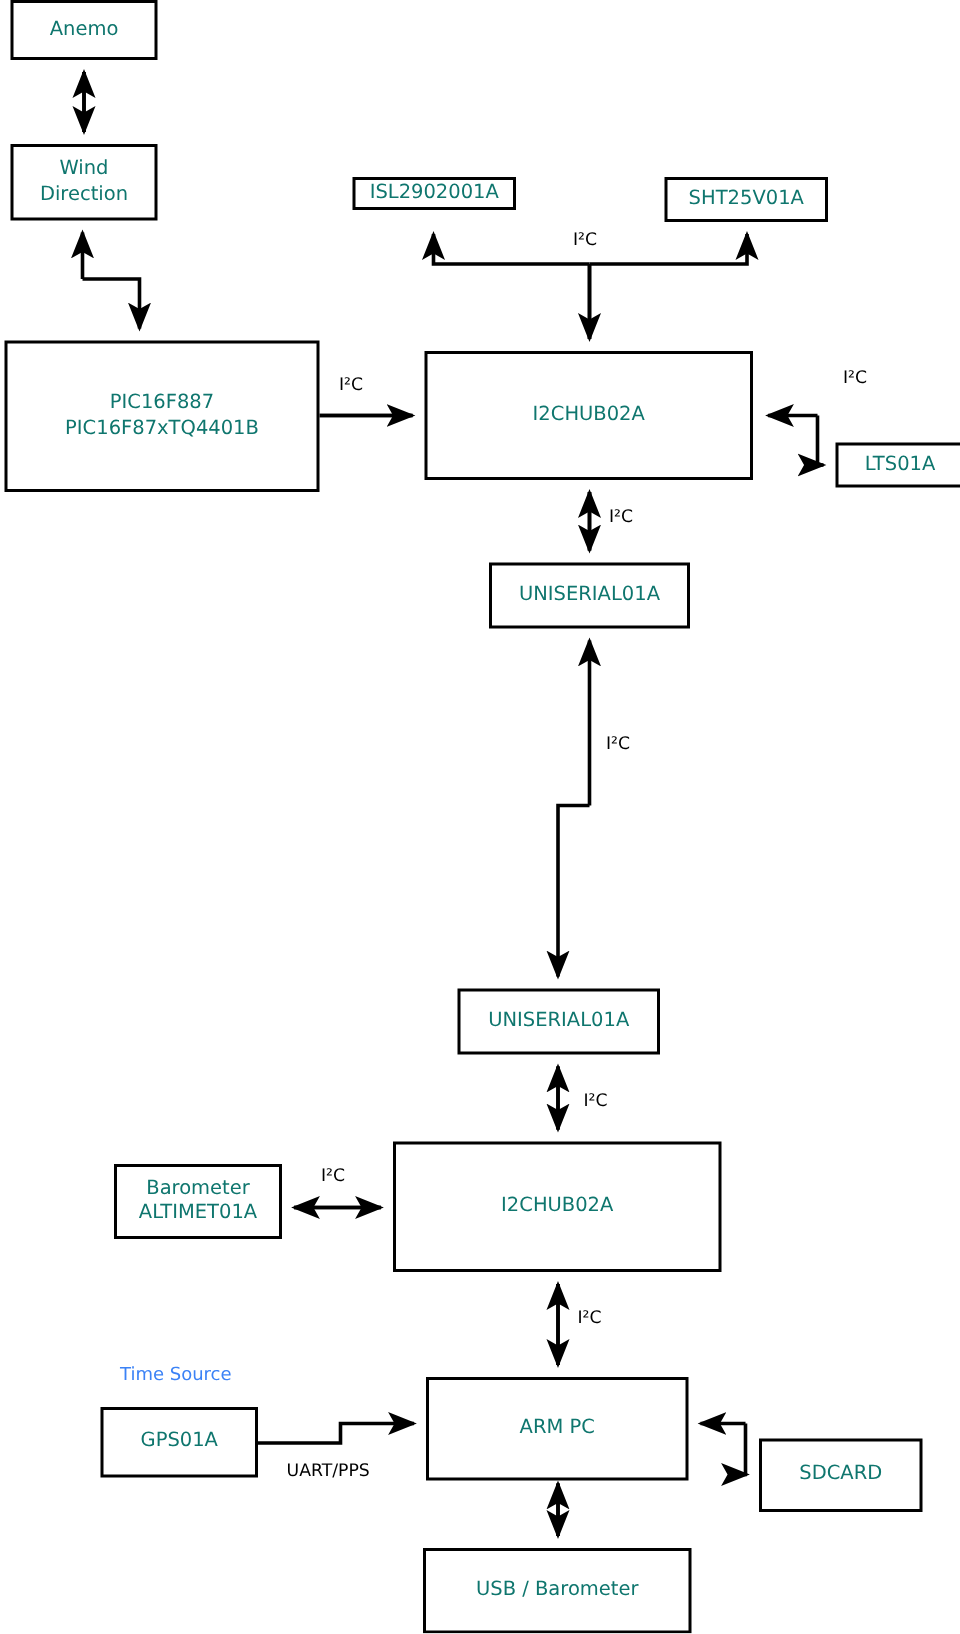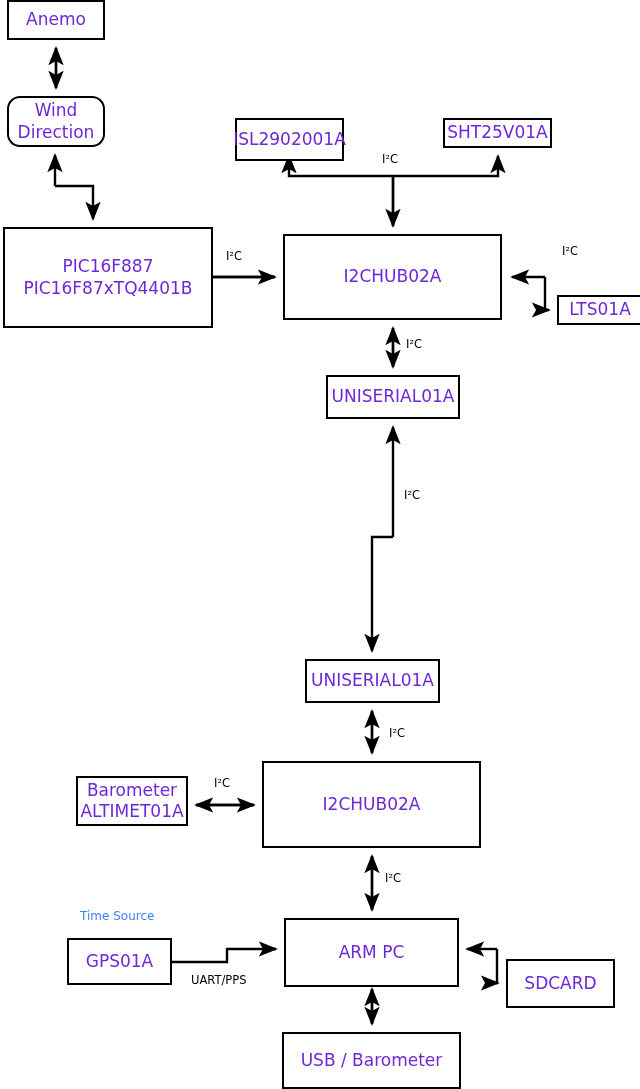--- a/index.html
+++ b/index.html
@@ -18,22 +18,22 @@
   }
   .node {
     position: absolute;
     box-sizing: border-box;
     border: 2px solid #000000;
     background: #ffffff;
     display: flex;
     align-items: center;
     justify-content: center;
     text-align: center;
-    color: #6d28d9;
-    font-size: 17px;
+    color: #0f766e;
+    font-size: 13px;
     line-height: 1.25;
     z-index: 3;
   }
   .node .lbl {
     white-space: pre-line;
     display: block;
   }
   .edge-label {
     position: absolute;
     color: #000000;
@@ -114,29 +114,29 @@
       <path d="M497,949 L497,983 L498,983" marker-end="url(#ah)"></path>
 
       <line x1="372" y1="989" x2="372" y2="1024" marker-end="url(#ah)"></line>
       <line x1="372" y1="1024" x2="372" y2="989" marker-end="url(#ah)"></line>
     </g>
   </svg>
 
   <div class="node" id="node-anemo" style="left: 7px; top: 0px; width: 98px; height: 40px;">
     <span class="lbl">Anemo</span>
   </div>
-  <div class="node" id="node-wind" style="left: 7px; top: 96px; width: 98px; height: 51px; border-radius: 13px;">
+  <div class="node" id="node-wind" style="left: 7px; top: 96px; width: 98px; height: 51px;">
     <span class="lbl">Wind
 Direction</span>
   </div>
   <div class="node" id="node-pic" style="left: 3px; top: 227px; width: 210px; height: 101px;">
     <span class="lbl">PIC16F887
 PIC16F87xTQ4401B</span>
   </div>
-  <div class="node" id="node-isl" style="left: 235px; top: 118px; width: 109px; height: 43px;">
+  <div class="node" id="node-isl" style="left: 235px; top: 118px; width: 109px; height: 22px;">
     <span class="lbl">ISL2902001A</span>
   </div>
   <div class="node" id="node-sht" style="left: 443px; top: 118px; width: 109px; height: 30px;">
     <span class="lbl">SHT25V01A</span>
   </div>
   <div class="node" id="node-hub_top" style="left: 283px; top: 234px; width: 219px; height: 86px;">
     <span class="lbl">I2CHUB02A</span>
   </div>
   <div class="node" id="node-lts" style="left: 557px; top: 295px; width: 86px; height: 30px;">
     <span class="lbl">LTS01A</span>

